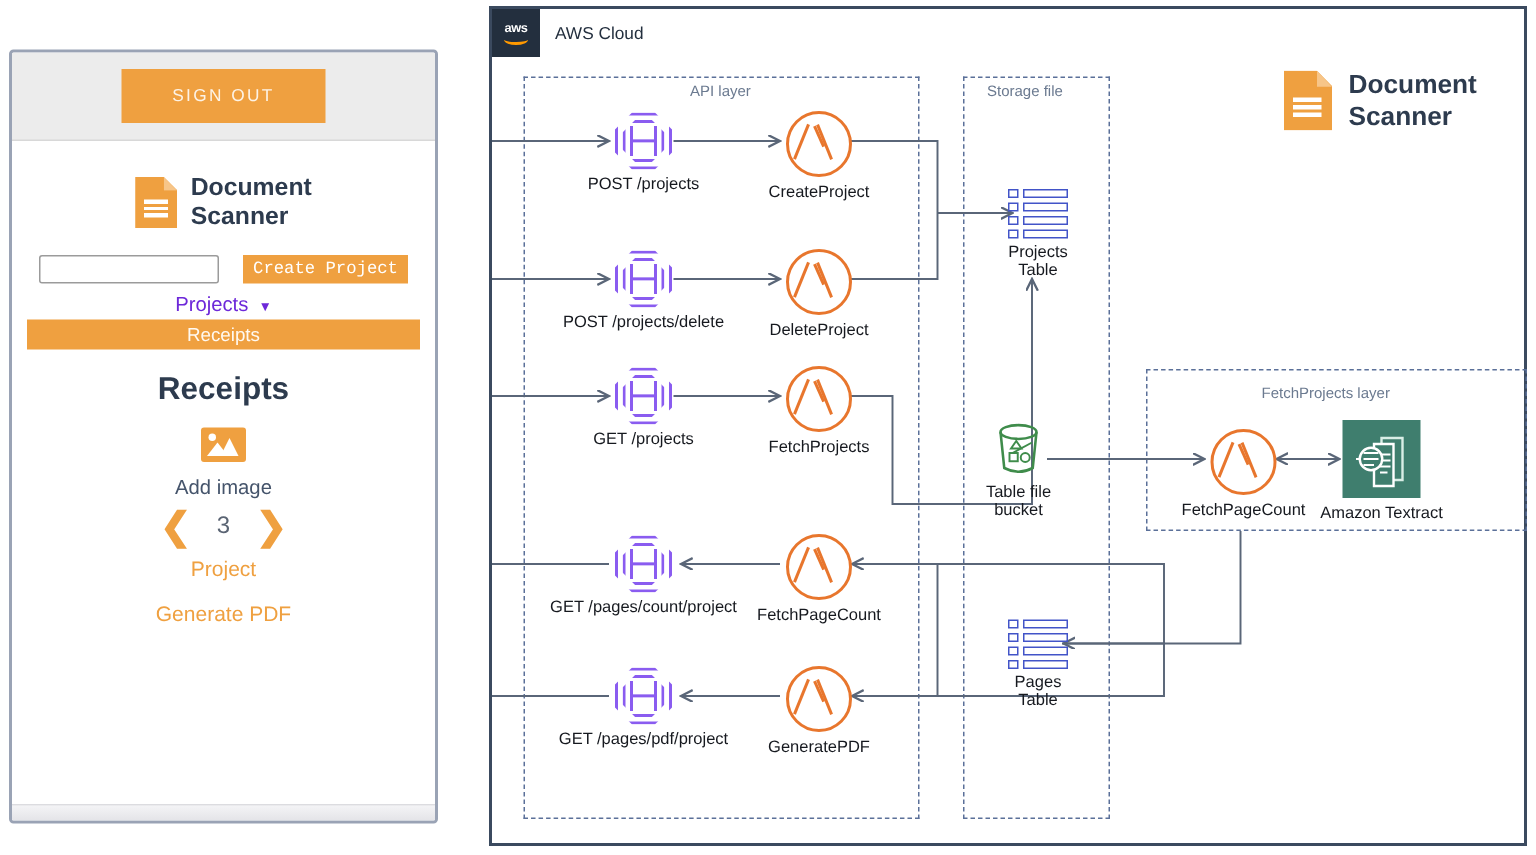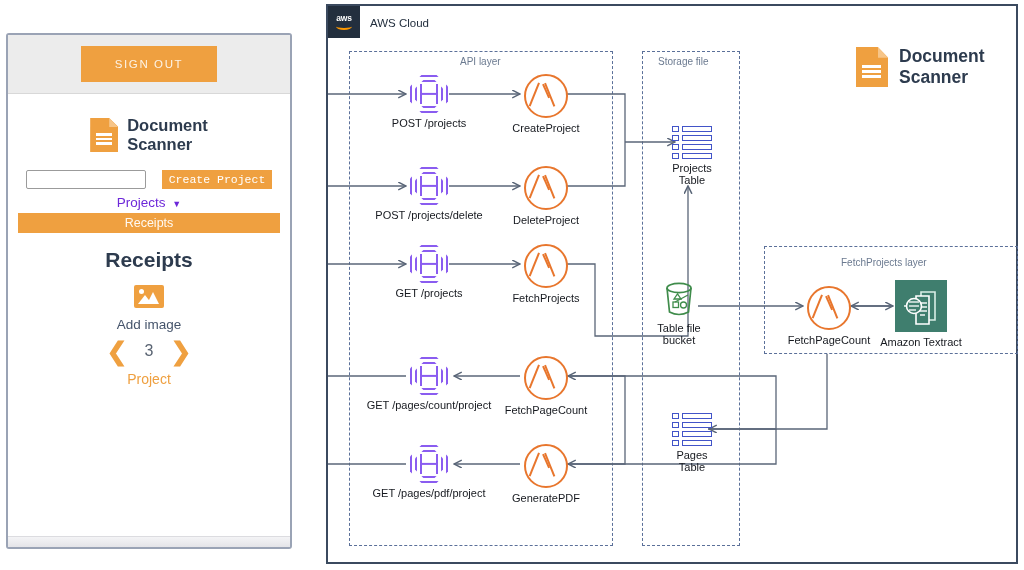--- a/index.html
+++ b/index.html
@@ -160,20 +160,21 @@
     </div>
     <div id="addimage-label">Add image</div>
 
     <div id="pager">
       <span class="chev">❮</span>
       <span class="num">3</span>
       <span class="chev">❯</span>
     </div>
 
     <div id="upload-link">Project</div>
+    <div id="genpdf-link">Generate PDF</div>
   </div>
 
   <div id="app-scroll"></div>
 </div>
 
 <div id="aws-cloud">
 
   <div id="aws-badge">
     <div style="display:flex;flex-direction:column;align-items:center;">
       <div class="aws-word">aws</div>

